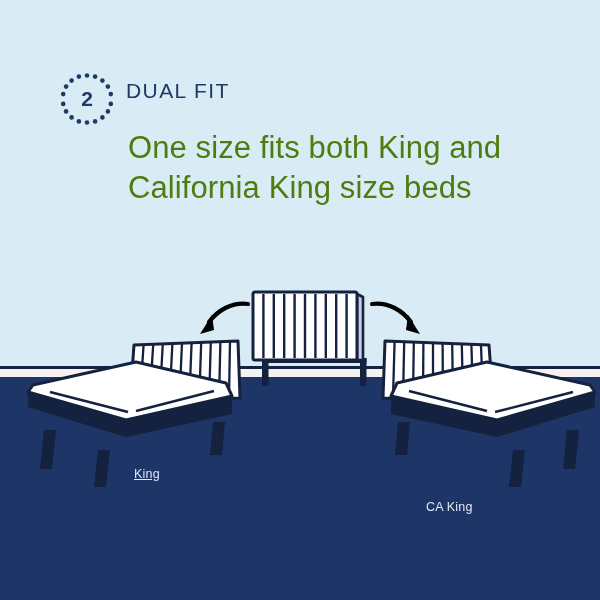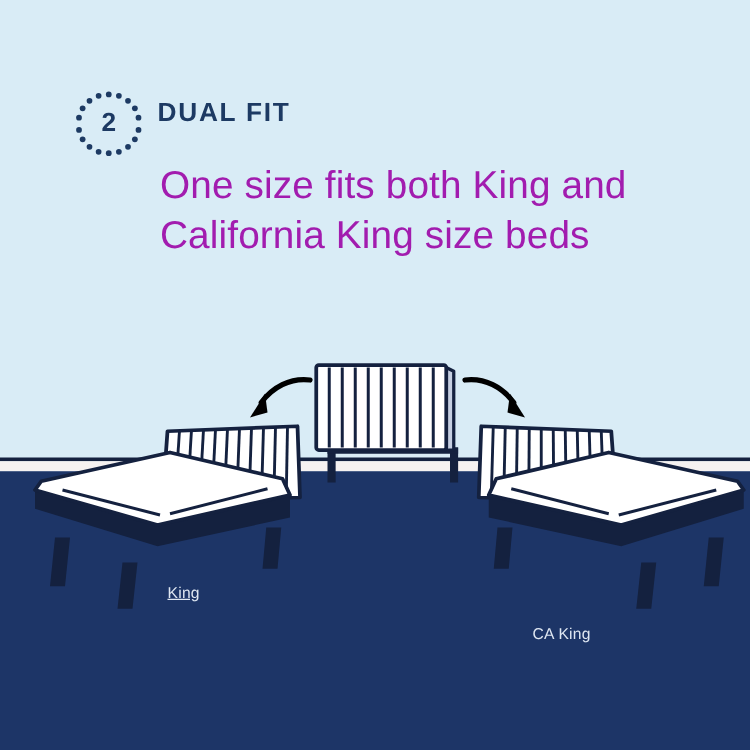--- a/index.html
+++ b/index.html
@@ -58,32 +58,32 @@
     justify-content: center;
     font-size: 21px;
     font-weight: bold;
     color: #1d3a63;
     letter-spacing: 0px;
   }
   .eyebrow {
     position: absolute;
     left: 126px; top: 79px;
     font-size: 21px;
-    font-weight: bold;
+    font-weight: normal;
     letter-spacing: 1.4px;
     color: #1d3a63;
   }
   .headline {
     position: absolute;
     left: 128px; top: 128px;
     width: 440px;
     font-size: 31px;
     line-height: 40px;
     font-weight: normal;
-    color: #a21caf;
+    color: #4d7c0f;
     letter-spacing: 0.1px;
   }
 
   
   .caption {
     position: absolute;
     font-size: 12.5px;
     color: #dfe7f2;
     letter-spacing: 0.2px;
   }

